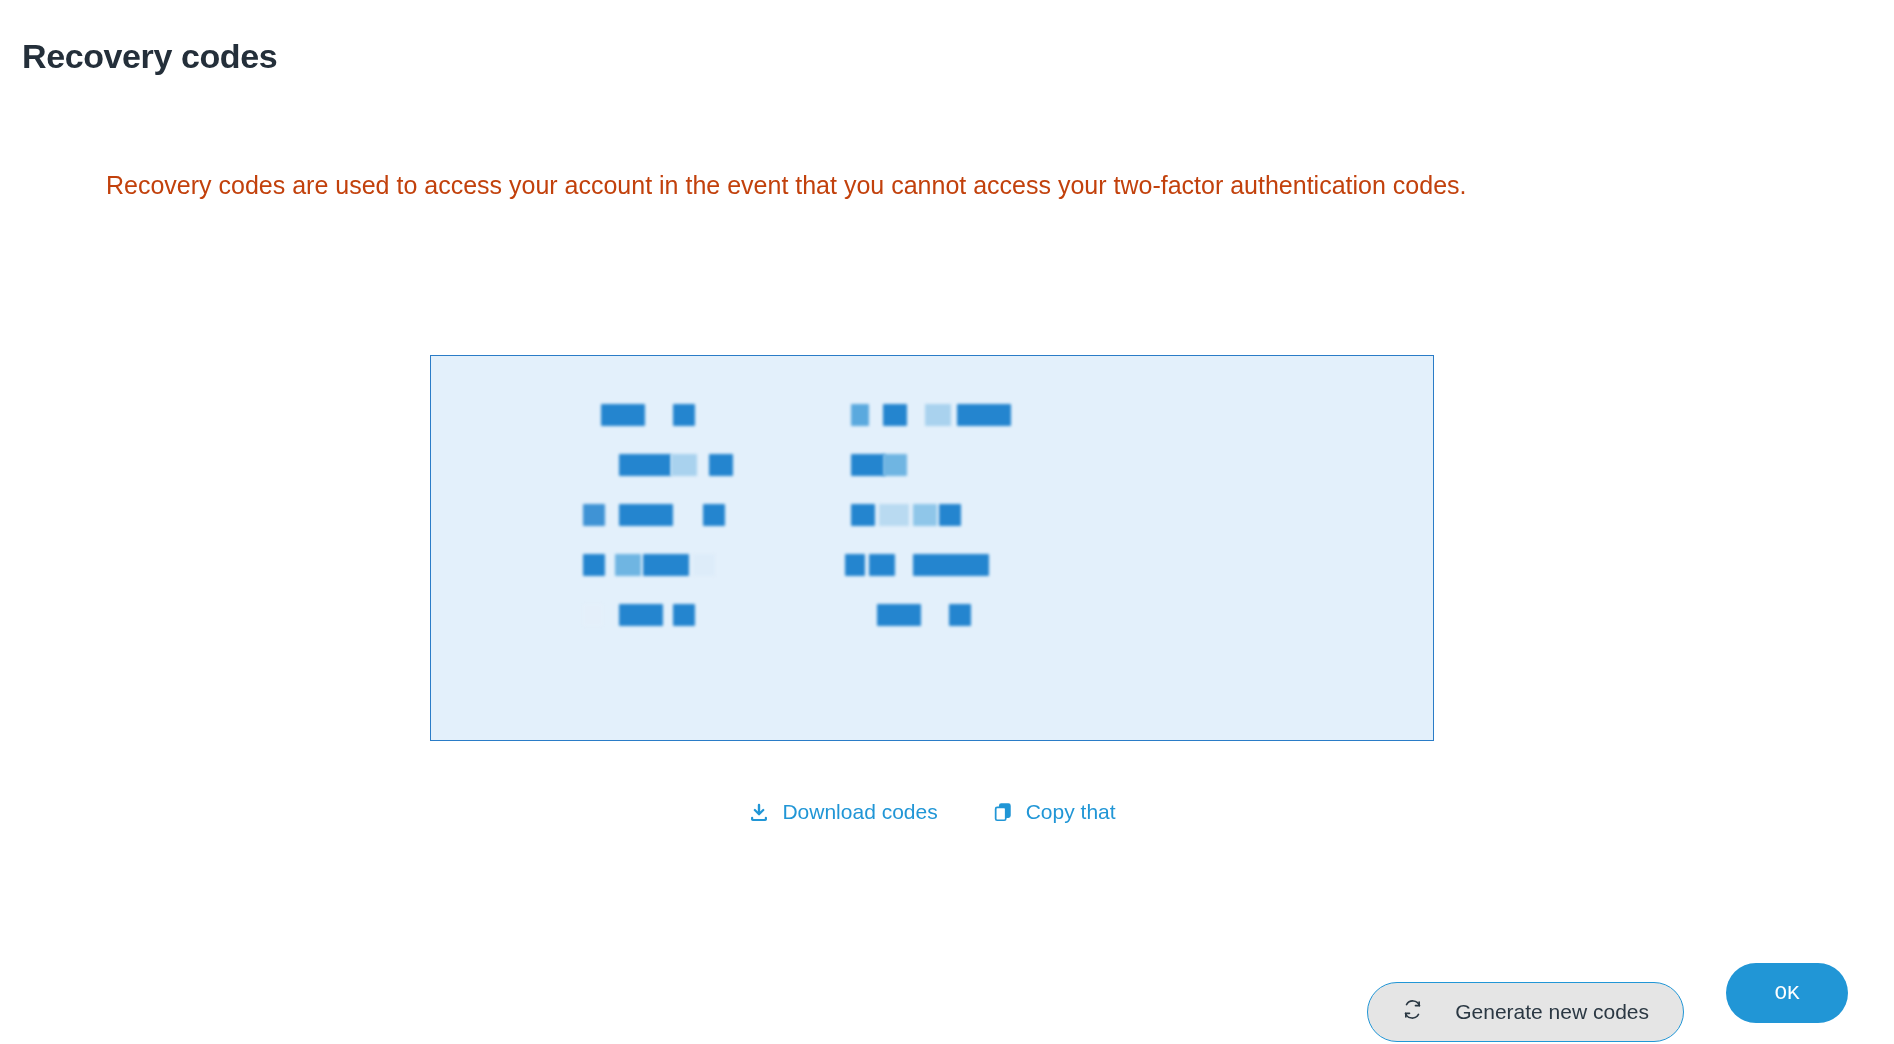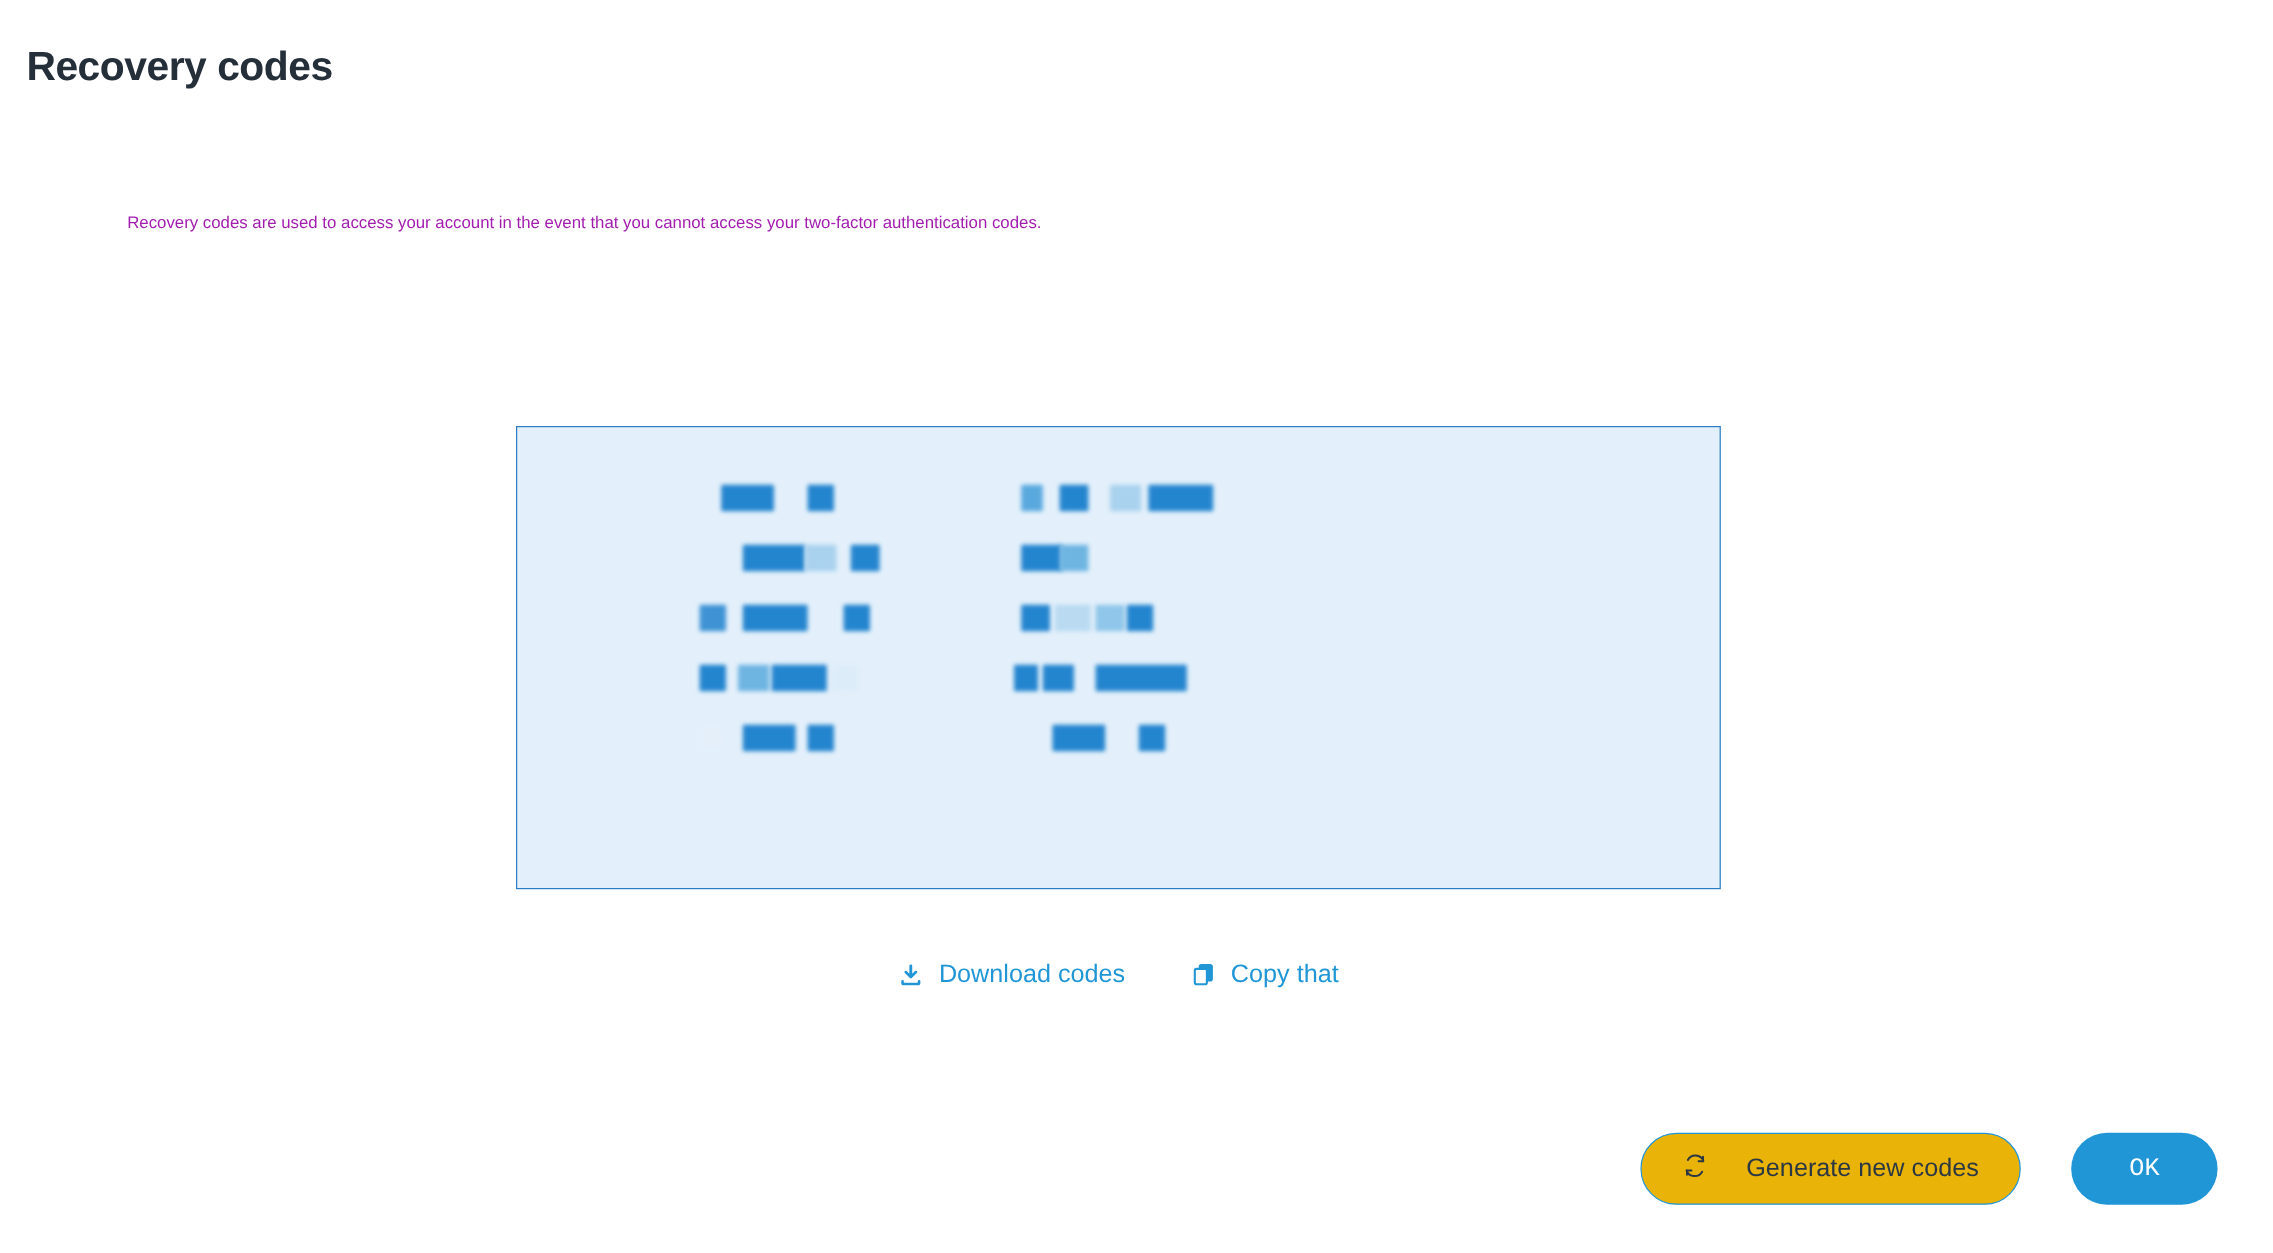--- a/index.html
+++ b/index.html
@@ -27,23 +27,23 @@
     text-align: center;
   }
 
   .body-copy {
     position: absolute;
     left: 106px;
     top: 170px;
     width: 1600px;
   }
   .body-copy .line1 {
-    font-size: 14px;
+    font-size: 25px;
     line-height: 30px;
-    color: #a21caf;
+    color: #c2410c;
     white-space: nowrap;
   }
   .body-copy .line2 {
     font-size: 20.5px;
     line-height: 30px;
     font-weight: bold;
     color: #2b3843;
     margin-top: 12px;
     white-space: nowrap;
   }
@@ -100,27 +100,28 @@
     display: flex;
     align-items: center;
     gap: 42px;
   }
   .btn-outline {
     display: inline-flex;
     align-items: center;
     gap: 32px;
     border: 1.5px solid #2196d6;
     color: #2b3843;
-    background: #eab308;
+    background: #e5e5e5;
     border-radius: 32px;
     padding: 0 34px;
     height: 60px;
     font-size: 21px;
     cursor: pointer;
     font-family: "Liberation Sans", sans-serif;
+    margin-top: 38px;
   }
   .btn-primary {
     display: inline-flex;
     align-items: center;
     justify-content: center;
     background: #2196d6;
     color: #ffffff;
     border: none;
     border-radius: 32px;
     width: 122px;

